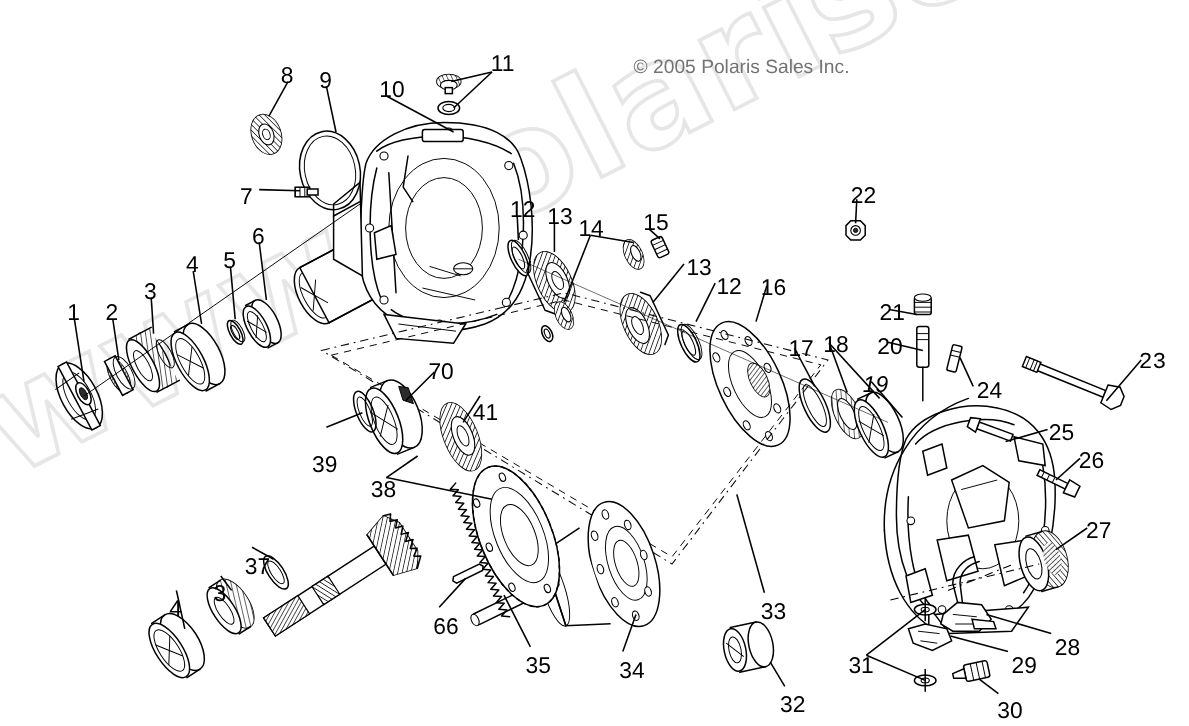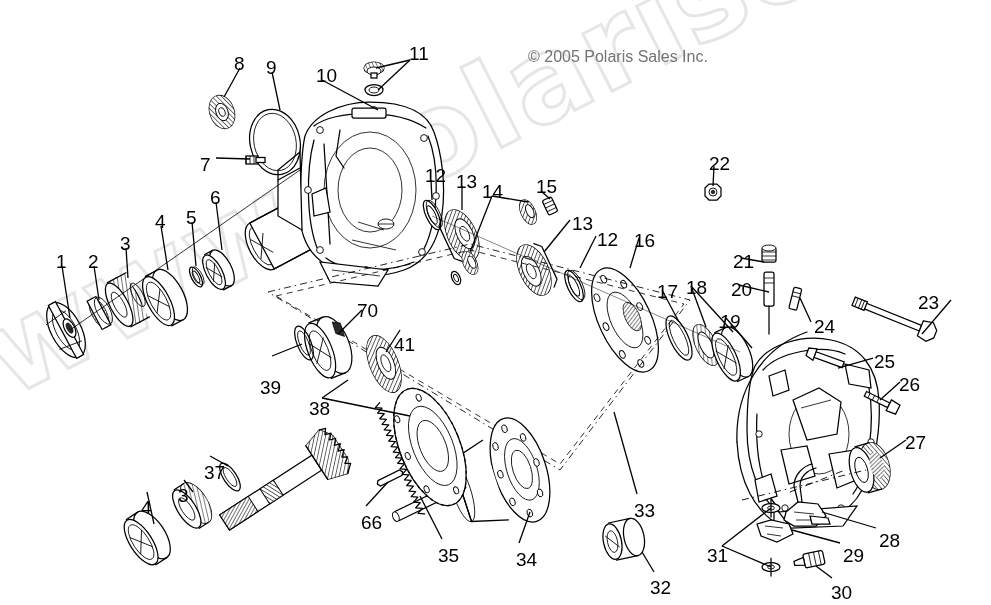--- a/index.html
+++ b/index.html
@@ -621,21 +621,21 @@
     <span class="callout" style="left:536px;top:177px;">15</span>
     <span class="callout" style="left:572px;top:214px;">13</span>
     <span class="callout" style="left:597px;top:230px;">12</span>
     <span class="callout" style="left:634px;top:231px;">16</span>
     <span class="callout" style="left:657px;top:282px;">17</span>
     <span class="callout" style="left:686px;top:278px;">18</span>
     <span class="callout" style="left:719px;top:312px;font-style:italic;">19</span>
     <span class="callout" style="left:731px;top:280px;">20</span>
     <span class="callout" style="left:733px;top:252px;">21</span>
     <span class="callout" style="left:709px;top:154px;">22</span>
-    <span class="callout" style="left:918px;top:293px;">23</span>
+    <span class="callout" style="left:949px;top:293px;font-family:Liberation Mono, monospace;">23</span>
     <span class="callout" style="left:814px;top:317px;">24</span>
     <span class="callout" style="left:874px;top:352px;">25</span>
     <span class="callout" style="left:899px;top:375px;">26</span>
     <span class="callout" style="left:905px;top:433px;">27</span>
     <span class="callout" style="left:879px;top:531px;">28</span>
     <span class="callout" style="left:843px;top:546px;">29</span>
     <span class="callout" style="left:831px;top:583px;">30</span>
     <span class="callout" style="left:707px;top:546px;">31</span>
     <span class="callout" style="left:650px;top:578px;">32</span>
     <span class="callout" style="left:634px;top:501px;">33</span>

